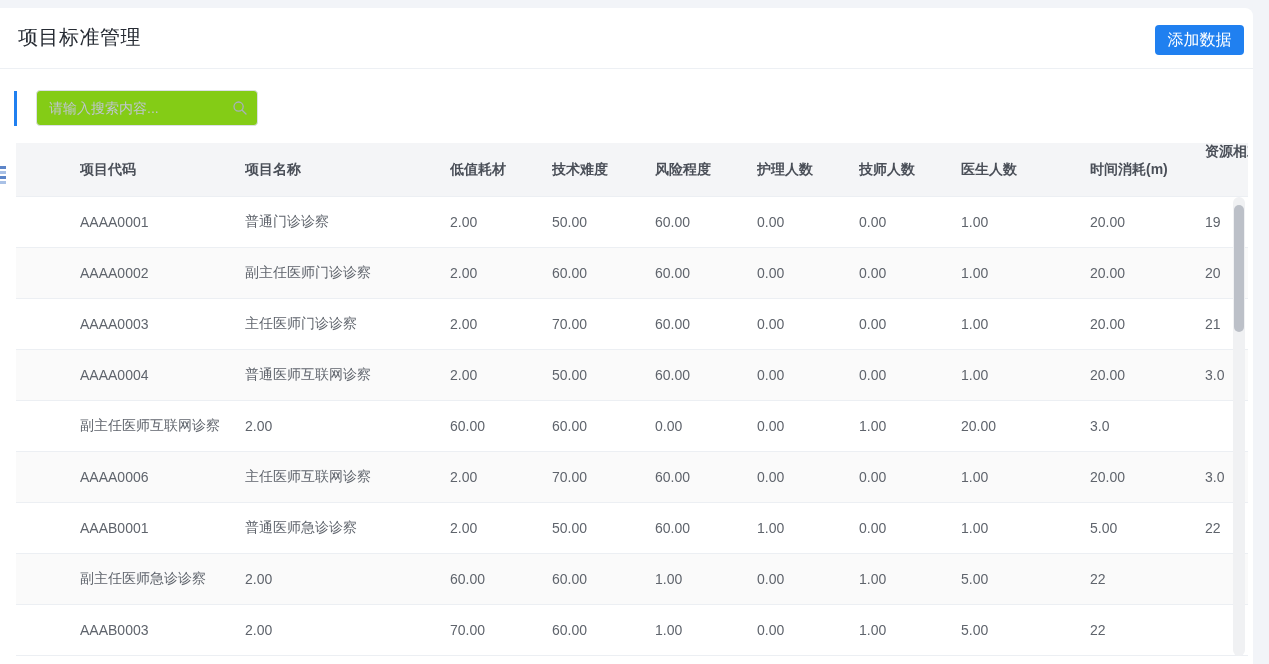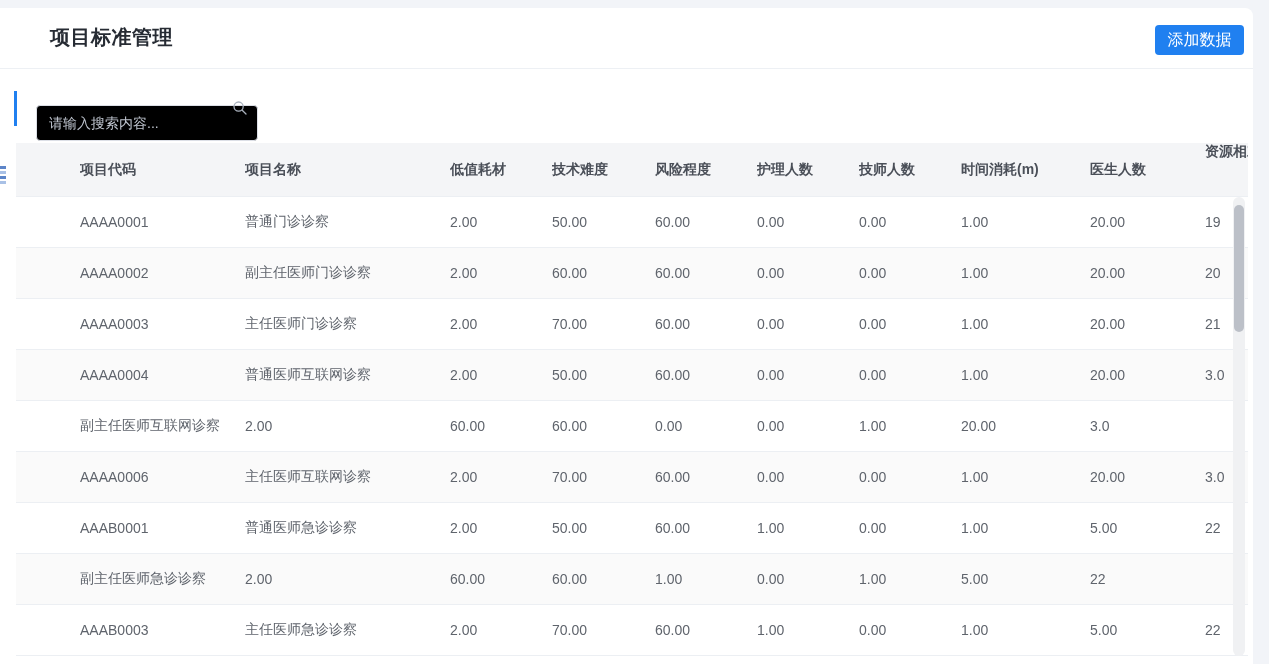--- a/index.html
+++ b/index.html
@@ -17,35 +17,35 @@
     position:relative;
   }
   .card{
     position:absolute;left:0;top:8px;width:1253px;height:656px;
     background:var(--card-bg);border-radius:0 8px 0 0;overflow:hidden;
   }
   
   .page-header{position:absolute;left:0;top:0;width:100%;height:60px;}
   .page-title{
     position:absolute;left:18px;top:16px;
-    font-size:20px;font-weight:700;color:var(--title-color);letter-spacing:.5px;margin-left:32px;
+    font-size:20px;font-weight:400;color:var(--title-color);letter-spacing:.5px;
   }
   .add-btn{
     position:absolute;left:1155px;top:17px;width:89px;height:30px;
     background:var(--accent);color:#fff;border:none;border-radius:4px;
     font-size:16px;font-family:inherit;cursor:pointer;line-height:30px;text-align:center;
   }
   .divider{position:absolute;left:0;top:60px;width:100%;height:1px;background:var(--divider);}
   
   .accent-bar{position:absolute;left:14px;top:83px;width:3px;height:35px;background:var(--accent);}
   .search-box{position:absolute;left:36px;top:82px;width:222px;height:36px;}
   .search-input{
     width:100%;height:100%;border:1px solid var(--input-border);border-radius:4px;
     padding:0 34px 0 12px;font-size:14px;font-family:inherit;color:var(--cell-text);
-    outline:none;background:#000000;margin-top:15px;
+    outline:none;background:#84cc16;
   }
   .search-input::placeholder{color:var(--placeholder);}
   .search-icon{position:absolute;right:10px;top:10px;width:16px;height:16px;display:block;}
   
   .table{position:absolute;left:16px;top:135px;width:1232px;height:521px;overflow:hidden;}
   .trow-grid{
     display:grid;
     grid-template-columns:64px 165px 205px 102px 103px 102px 102px 102px 129px 115px 43px;
   }
   .thead{
@@ -110,22 +110,22 @@
   <div class="table">
     <div class="thead trow-grid">
       <div class="th"></div>
       <div class="th">项目代码</div>
       <div class="th">项目名称</div>
       <div class="th">低值耗材</div>
       <div class="th">技术难度</div>
       <div class="th">风险程度</div>
       <div class="th">护理人数</div>
       <div class="th">技师人数</div>
+      <div class="th">医生人数</div>
       <div class="th">时间消耗(m)</div>
-      <div class="th">医生人数</div>
       <div class="th two-line">
         <span>资源</span>
         <span>相对</span>
       </div>
     </div>
     <div class="tbody">
         <div class="trow trow-grid">
     <div class="td"></div>
     <div class="td">AAAA0001</div>
     <div class="td">普通门诊诊察</div>
@@ -223,21 +223,20 @@
     <div class="td">60.00</div>
     <div class="td">1.00</div>
     <div class="td">0.00</div>
     <div class="td">1.00</div>
     <div class="td">5.00</div>
     <div class="td">22</div>
   </div>
         <div class="trow trow-grid">
     <div class="td"></div>
     <div class="td">AAAB0003</div>
-    <div class="td">主任医师急诊诊察</div>
     <div class="td">2.00</div>
     <div class="td">70.00</div>
     <div class="td">60.00</div>
     <div class="td">1.00</div>
     <div class="td">0.00</div>
     <div class="td">1.00</div>
     <div class="td">5.00</div>
     <div class="td">22</div>
   </div>
       </div>

